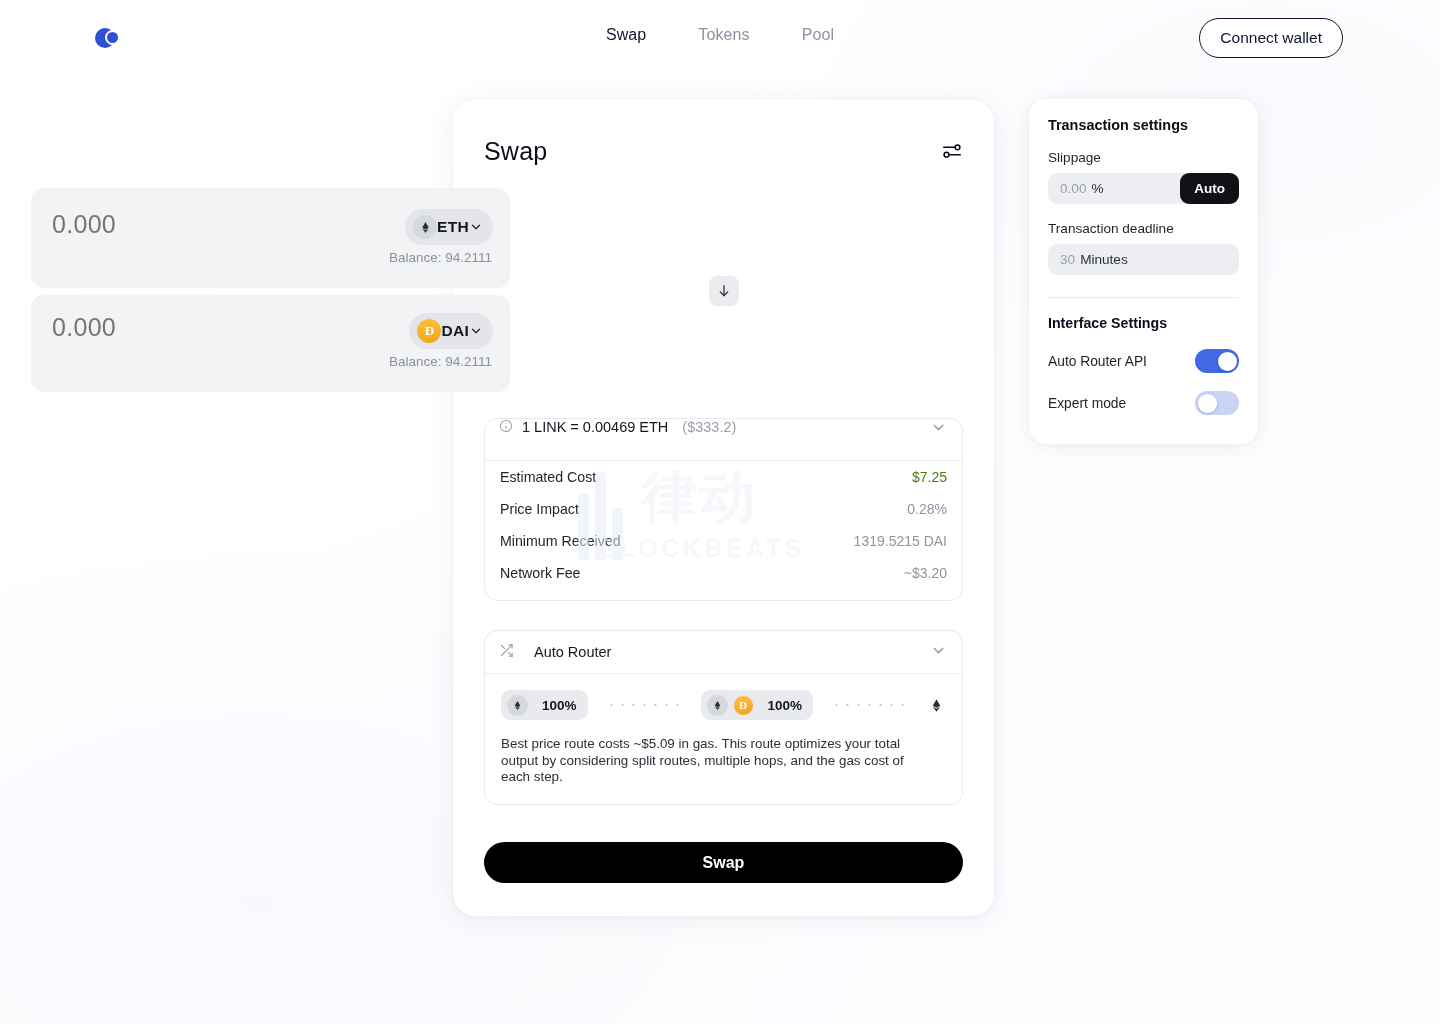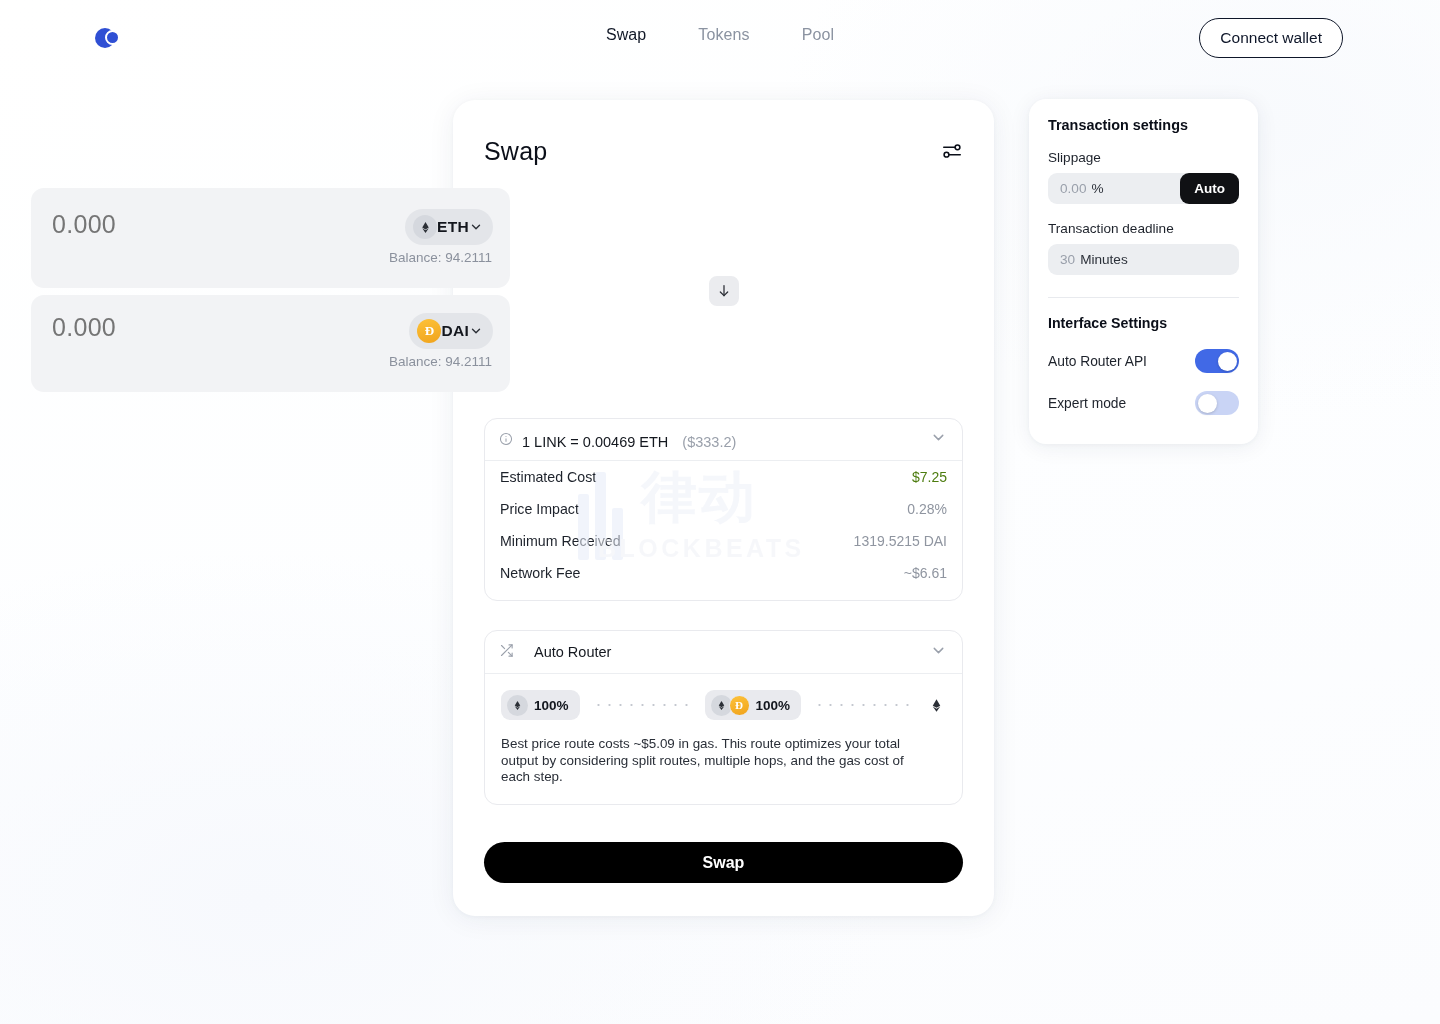--- a/index.html
+++ b/index.html
@@ -119,21 +119,21 @@
 
   
   .details {
     position: absolute; left: 484px; top: 418px;
     width: 479px;
     border: 1px solid #e9eaee; border-radius: 13px; background: #fff;
     overflow: hidden;
   }
   .rate-bar {
     height: 42px; padding: 0 15px 10px 14px;
-    display: flex; align-items: flex-end; gap: 9px;
+    display: flex; align-items: flex-start; gap: 9px;
     border-bottom: 1px solid #eceef1; cursor: pointer;
   }
   .rate-text { font-size: 14.5px; color: #14181f; }
   .rate-usd { font-size: 14.5px; color: #9aa0ab; margin-left: 5px; }
   .rate-chev { margin-left: auto; }
   .drow {
     height: 32px; padding: 0 15px; display: flex; align-items: center;
     justify-content: space-between;
   }
   .drow:first-of-type { margin-top: 9px; }
@@ -152,21 +152,21 @@
     height: 43px; padding: 0 15px 0 14px;
     display: flex; align-items: center; gap: 20px;
     border-bottom: 1px solid #eceef1; cursor: pointer;
   }
   .router-title { font-size: 14.5px; color: #14181f; }
   .route-line {
     height: 62px; padding: 0 16px; display: flex; align-items: center;
   }
   .route-pill {
     height: 30px; padding: 0 11px 0 6px; border-radius: 9px; background: #e9eaee;
-    display: flex; align-items: center; gap: 6px;
+    display: flex; align-items: center; gap: 14px;
   }
   .route-pill.dbl { padding-left: 6px; }
   .route-pct { font-size: 13.5px; font-weight: 700; color: #12161d; }
   .route-ic { width: 21px; height: 21px; border-radius: 50%; background: #d5d8de;
     display: flex; align-items: center; justify-content: center; }
   .route-ic.dai { background: linear-gradient(165deg,#fdc23a,#f0a31c); color:#fff;
     font-size: 11px; font-weight: 700; font-family:"Liberation Serif",serif; }
   .route-ic.overlap { margin-left: -9px; border: 1.5px solid #e9eaee; }
   .dots { flex: 1; height: 2px; margin: 0 14px;
     background-image: radial-gradient(circle, #c3c7cf 1px, transparent 1.2px);
@@ -352,21 +352,21 @@
   <div class="drow">
     <span class="dlabel">Price Impact</span>
     <span class="dval">0.28%</span>
   </div>
   <div class="drow">
     <span class="dlabel">Minimum Received</span>
     <span class="dval">1319.5215 DAI</span>
   </div>
   <div class="drow">
     <span class="dlabel">Network Fee</span>
-    <span class="dval">~$6.61</span>
+    <span class="dval">~$3.20</span>
   </div>
   <div class="details-pad"></div>
 </div>
 
 <div class="router">
   <div class="router-head">
     <span>
       <svg viewBox="0 0 24 24" width="15" height="15" fill="none" stroke="#9aa0ab" stroke-width="1.8" stroke-linecap="round" stroke-linejoin="round">
         <polyline points="16 3 21 3 21 8"></polyline>
           <line x1="4" y1="20" x2="21" y2="3"></line>

